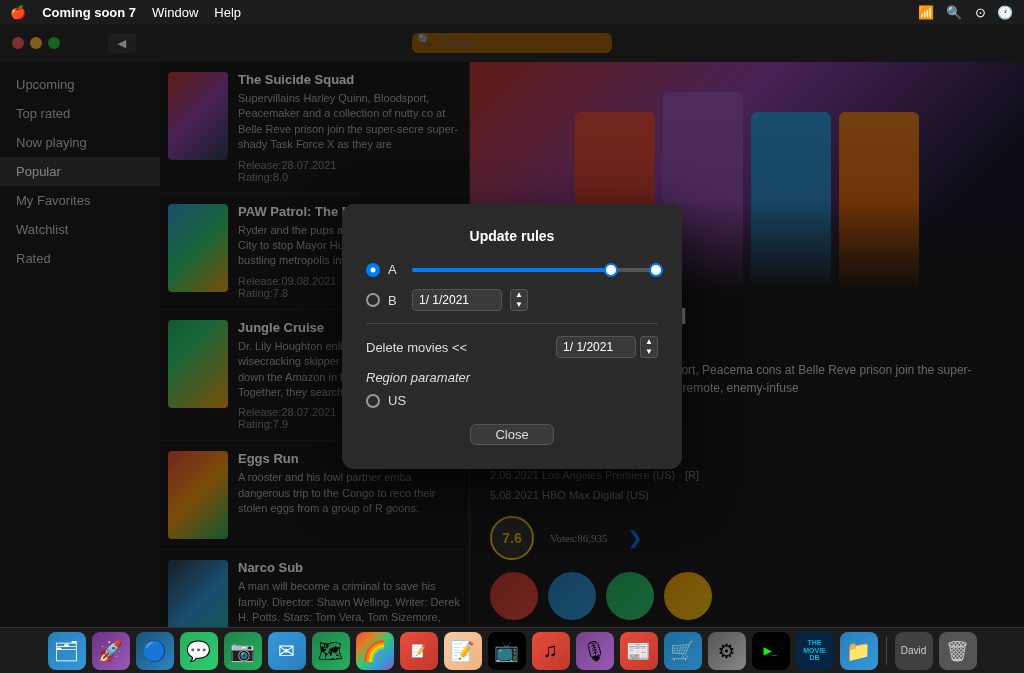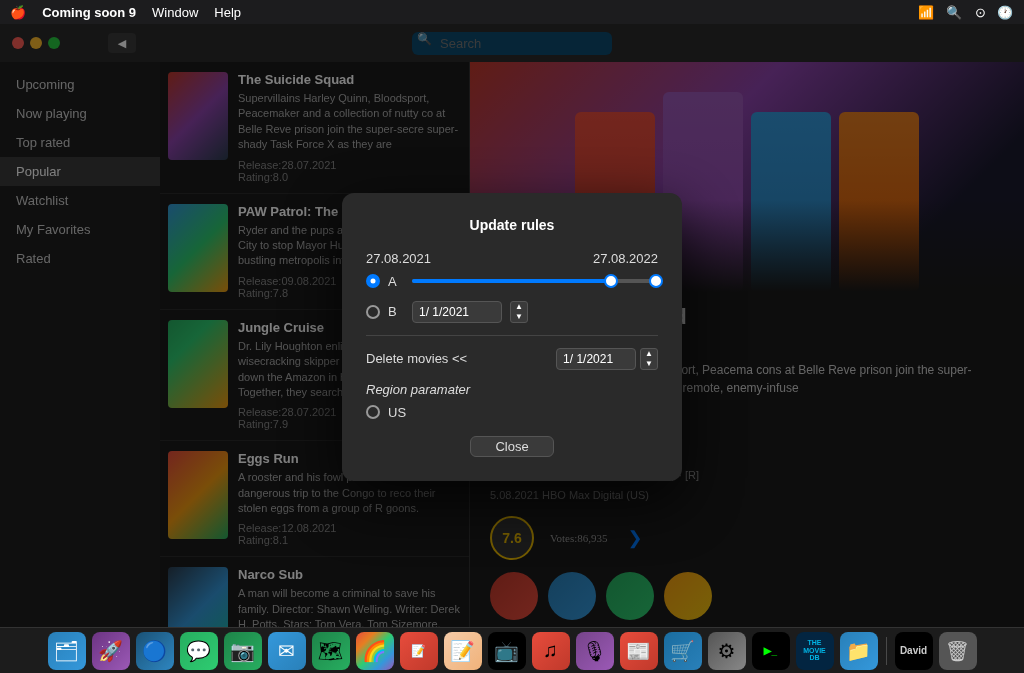--- a/index.html
+++ b/index.html
@@ -67,26 +67,26 @@
     }
     .tl-close { background: #ff5f57; }
     .tl-min { background: #ffbd2e; }
     .tl-max { background: #28ca41; }
     .titlebar-center {
       position: absolute;
       left: 50%;
       transform: translateX(-50%);
     }
     .search-box {
-      background: #0c4a6e;
+      background: #a16207;
       border: none;
       border-radius: 6px;
       color: #fff;
       padding: 4px 28px;
-      font-size: 13px;
+      font-size: 11px;
       width: 200px;
       outline: none;
     }
     .search-icon-tb {
       position: absolute;
       left: calc(50% - 95px);
       color: #888;
       font-size: 12px;
     }
     .nav-btn {
@@ -476,21 +476,21 @@
     .cast1 { background: linear-gradient(135deg, #c0392b, #e74c3c); }
     .cast2 { background: linear-gradient(135deg, #2980b9, #3498db); }
     .cast3 { background: linear-gradient(135deg, #27ae60, #2ecc71); }
     .cast4 { background: linear-gradient(135deg, #f39c12, #f1c40f); }
   </style>
 </head>
 <body>
 
 <div class="menubar">
   <span>🍎</span>
-  <span style="font-weight:600">Coming soon 9</span>
+  <span style="font-weight:600">Coming soon 7</span>
   <span>Window</span>
   <span>Help</span>
   <div class="menubar-right">
     <span>📶</span>
     <span>🔍</span>
     <span>⊙</span>
     <span>🕐</span>
   </div>
 </div>
 
@@ -506,25 +506,25 @@
     <div class="titlebar-center">
       <span class="search-icon-tb">🔍</span>
       <input class="search-box" type="text" placeholder="Search" style="">
     </div>
   </div>
 
   <div class="content">
 
     <div class="sidebar">
       <div class="sidebar-item">Upcoming</div>
+      <div class="sidebar-item">Top rated</div>
       <div class="sidebar-item">Now playing</div>
-      <div class="sidebar-item">Top rated</div>
       <div class="sidebar-item active">Popular</div>
+      <div class="sidebar-item">My Favorites</div>
       <div class="sidebar-item">Watchlist</div>
-      <div class="sidebar-item">My Favorites</div>
       <div class="sidebar-item">Rated</div>
     </div>
 
     <div class="movie-list">
 
       <div class="movie-item">
         <div class="movie-poster poster-suicide"></div>
         <div class="movie-info">
           <div class="movie-title">The Suicide Squad</div>
           <div class="movie-desc">Supervillains Harley Quinn, Bloodsport, Peacemaker and a collection of nutty co at Belle Reve prison join the super-secre super-shady Task Force X as they are</div>
@@ -557,24 +557,20 @@
             <div>Rating:7.9</div>
           </div>
         </div>
       </div>
 
       <div class="movie-item">
         <div class="movie-poster poster-eggs"></div>
         <div class="movie-info">
           <div class="movie-title">Eggs Run</div>
           <div class="movie-desc">A rooster and his fowl partner emba dangerous trip to the Congo to reco their stolen eggs from a group of R goons.</div>
-          <div class="movie-meta">
-            <div>Release:12.08.2021</div>
-            <div>Rating:8.1</div>
-          </div>
         </div>
       </div>
 
       <div class="movie-item">
         <div class="movie-poster poster-narco"></div>
         <div class="movie-info">
           <div class="movie-title">Narco Sub</div>
           <div class="movie-desc">A man will become a criminal to save his family. Director: Shawn Welling. Writer: Derek H. Potts. Stars: Tom Vera, Tom Sizemore, Lee Majors |</div>
         </div>
       </div>
@@ -614,24 +610,20 @@
         </div>
       </div>
     </div>
   </div>
 </div>
 
 <div class="modal-overlay">
   <div class="modal">
     <div class="modal-title">Update rules</div>
 
-    <div class="date-range-row">
-      <span>27.08.2021</span>
-      <span>27.08.2022</span>
-    </div>
 
     <div class="slider-row">
       <div class="radio-dot">
         <svg width="6" height="6">
             <circle cx="3" cy="3" r="2.5" fill="white"></circle>
           </svg>
       </div>
       <span class="slider-label">A</span>
       <div class="slider-track">
         <div class="slider-fill"></div>
@@ -689,15 +681,15 @@
   <div class="dock-item" style="background:#000">📺</div>
   <div class="dock-item" style="background:linear-gradient(135deg,#e74c3c,#c0392b)">♫</div>
   <div class="dock-item" style="background:linear-gradient(135deg,#76448a,#9b59b6)">🎙</div>
   <div class="dock-item" style="background:linear-gradient(135deg,#e74c3c,#c0392b)">📰</div>
   <div class="dock-item" style="background:linear-gradient(135deg,#1a6da0,#2980b9)">🛒</div>
   <div class="dock-item" style="background:linear-gradient(135deg,#555,#888)">⚙</div>
   <div class="dock-item" style="background:#000;color:#0f0;font-size:10px;font-weight:700;">▶_</div>
   <div class="dock-item" style="background:#032541;color:#01b4e4;font-size:7px;font-weight:900;text-align:center;line-height:1.1;">THE<br>MOVIE<br>DB</div>
   <div class="dock-item" style="background:linear-gradient(135deg,#2980b9,#3498db)">📁</div>
   <div class="dock-sep"></div>
-  <div class="dock-item" style="background:#000000;color:#ccc;font-size:10px;font-weight:700;">David</div>
+  <div class="dock-item" style="background:#404040;color:#ccc;font-size:10px;font-weight:400;">David</div>
   <div class="dock-item dock-trash">🗑</div>
 </div>
 
 </body></html>

